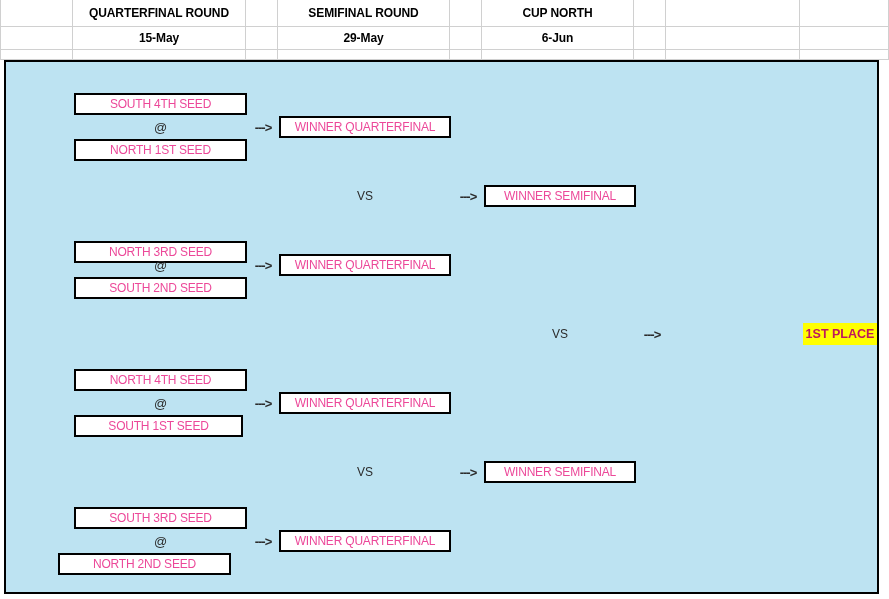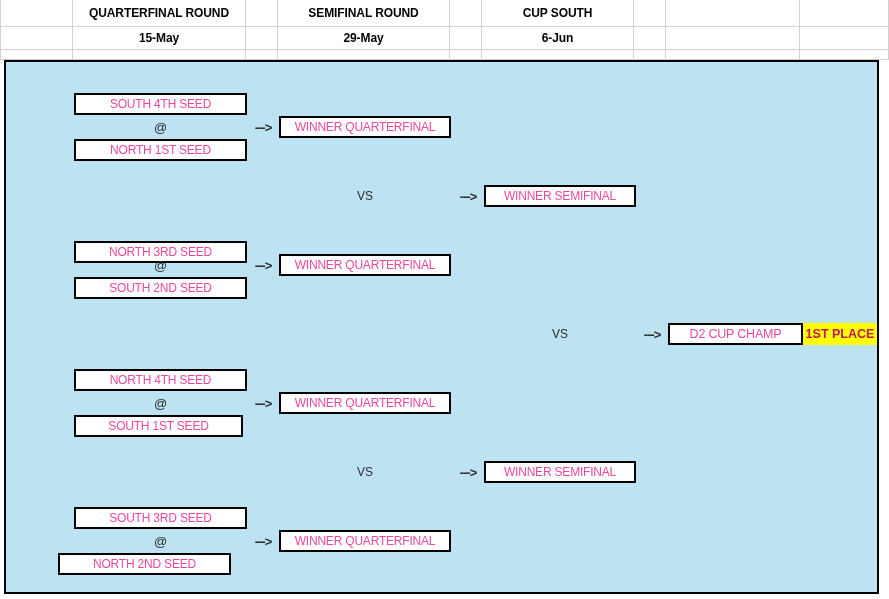--- a/index.html
+++ b/index.html
@@ -126,21 +126,21 @@
   <div class="grid-line-v" style="left:665px;"></div>
   <div class="grid-line-v" style="left:799px;"></div>
   <div class="grid-line-v" style="left:888px;"></div>
 
   <div class="grid-line-h" style="top:26px;"></div>
   <div class="grid-line-h" style="top:49px;"></div>
   <div class="grid-line-h" style="top:59px;"></div>
 
   <div class="hdr-cell" style="left:73px; top:0px; width:172px; height:26px;">QUARTERFINAL ROUND</div>
   <div class="hdr-cell" style="left:278px; top:0px; width:171px; height:26px;">SEMIFINAL ROUND</div>
-  <div class="hdr-cell" style="left:482px; top:0px; width:151px; height:26px;">CUP SOUTH</div>
+  <div class="hdr-cell" style="left:482px; top:0px; width:151px; height:26px;">CUP NORTH</div>
 
   <div class="hdr-cell" style="left:73px; top:26px; width:172px; height:23px;">15-May</div>
   <div class="hdr-cell" style="left:278px; top:26px; width:171px; height:23px;">29-May</div>
   <div class="hdr-cell" style="left:482px; top:26px; width:151px; height:23px;">6-Jun</div>
 
   <div id="panel">
 
     <div class="box" style="left:68px; top:31px; width:173px; height:22px;">SOUTH 4TH SEED</div>
     <div class="lbl at" style="left:68px; top:54px; width:173px; height:22px;">@</div>
     <div class="box" style="left:68px; top:77px; width:173px; height:22px;">NORTH 1ST SEED</div>
@@ -152,21 +152,20 @@
     <div class="box" style="left:478px; top:123px; width:152px; height:22px;">WINNER SEMIFINAL</div>
 
     <div class="box" style="left:68px; top:179px; width:173px; height:22px;">NORTH 3RD SEED</div>
     <div class="lbl at" style="left:68px; top:192px; width:173px; height:22px;">@</div>
     <div class="box" style="left:68px; top:215px; width:173px; height:22px;">SOUTH 2ND SEED</div>
     <div class="lbl arrow" style="left:241px; top:192px; width:32px; height:22px;">---&gt;</div>
     <div class="box" style="left:273px; top:192px; width:172px; height:22px;">WINNER QUARTERFINAL</div>
 
     <div class="lbl vs" style="left:528px; top:261px; width:52px; height:22px;">VS</div>
     <div class="lbl arrow" style="left:630px; top:261px; width:32px; height:22px;">---&gt;</div>
-    <div class="box champ" style="left:662px; top:261px; width:135px; height:22px;">D2 CUP CHAMP</div>
     <div class="badge-first" style="left:797px; top:261px; width:74px; height:22px;">1ST PLACE</div>
 
     <div class="box" style="left:68px; top:307px; width:173px; height:22px;">NORTH 4TH SEED</div>
     <div class="lbl at" style="left:68px; top:330px; width:173px; height:22px;">@</div>
     <div class="box" style="left:68px; top:353px; width:169px; height:22px;">SOUTH 1ST SEED</div>
     <div class="lbl arrow" style="left:241px; top:330px; width:32px; height:22px;">---&gt;</div>
     <div class="box" style="left:273px; top:330px; width:172px; height:22px;">WINNER QUARTERFINAL</div>
 
     <div class="lbl vs" style="left:333px; top:399px; width:52px; height:22px;">VS</div>
     <div class="lbl arrow" style="left:446px; top:399px; width:32px; height:22px;">---&gt;</div>

